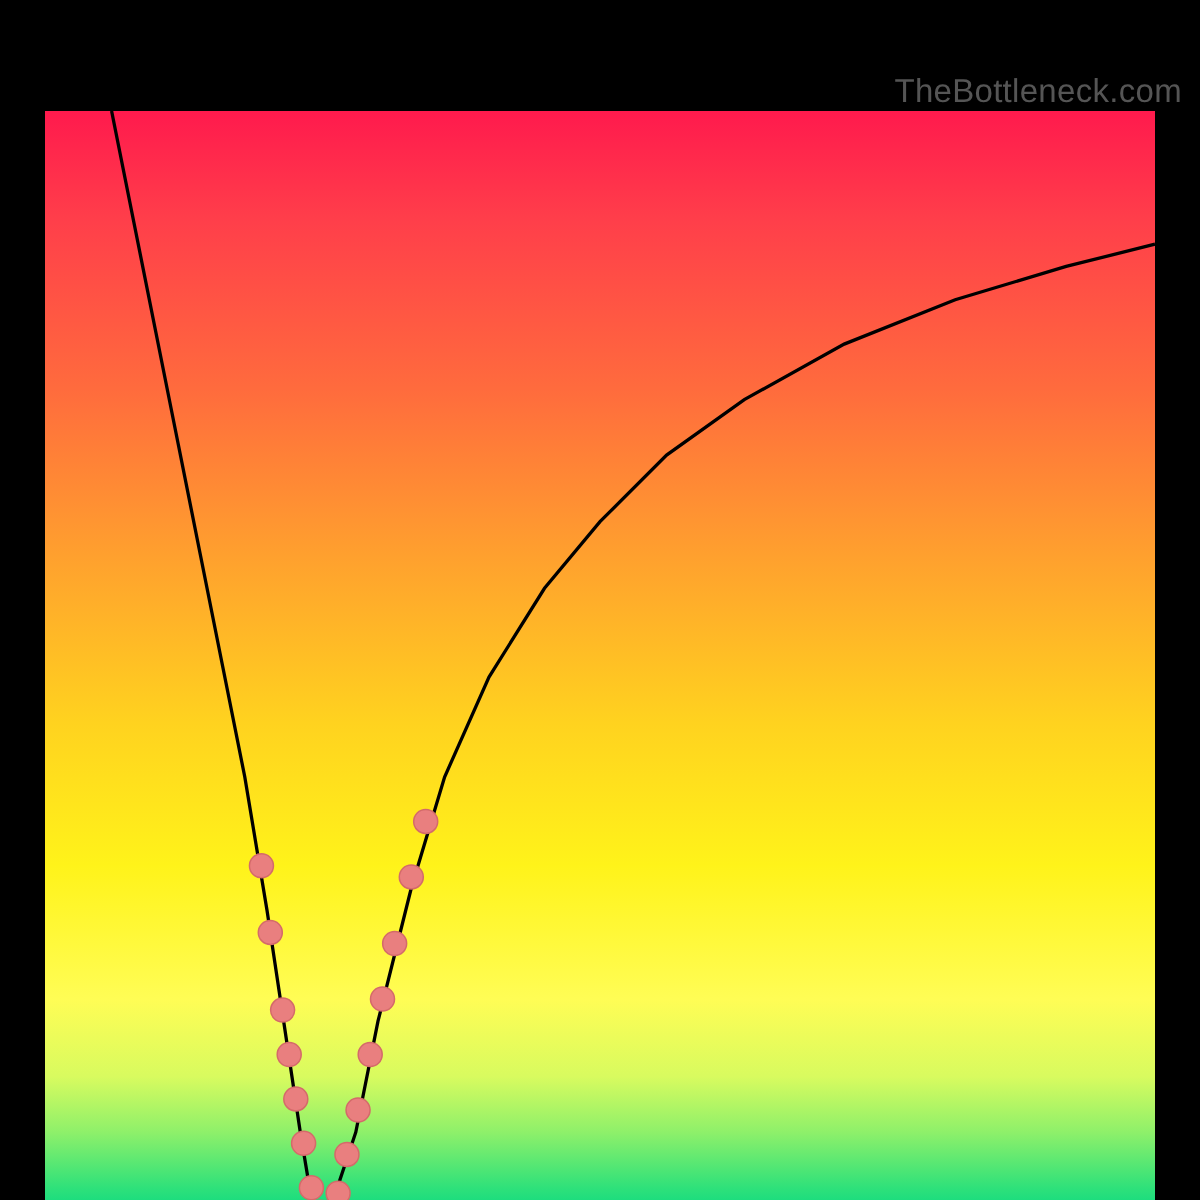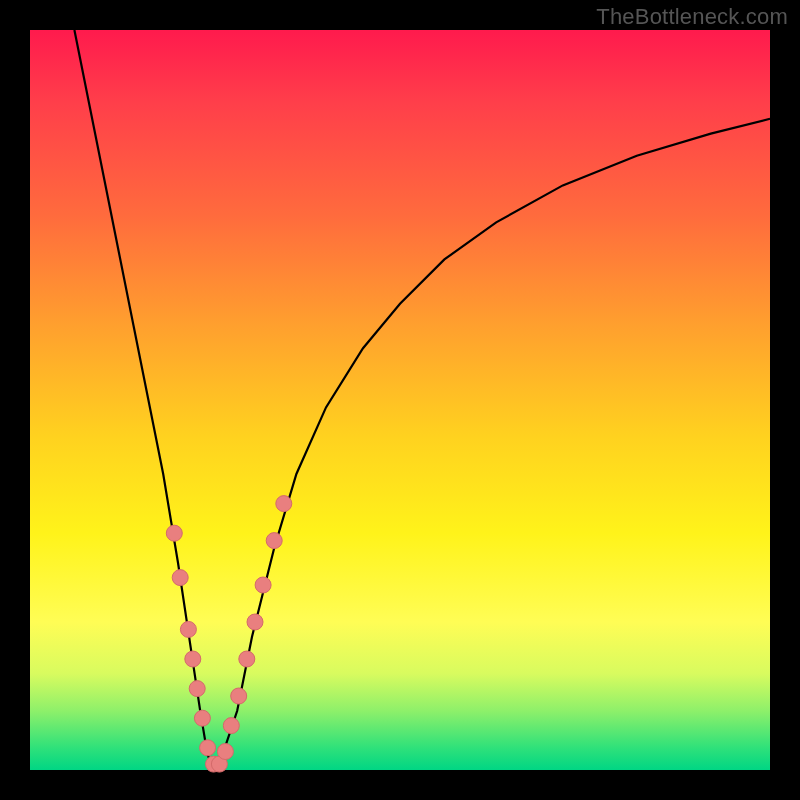--- a/index.html
+++ b/index.html
@@ -9,20 +9,21 @@
     height: 800px;
     overflow: hidden;
     background: #000;
     font-family: Arial, Helvetica, sans-serif;
   }
   .frame {
     position: relative;
     width: 800px;
     height: 676px;
     background: #000;
+    margin-top: 44px;
   }
   .plot-area {
     position: absolute;
     left: 30px;
     top: 30px;
     width: 740px;
     height: 740px;
     
     background: linear-gradient(
       to bottom,

